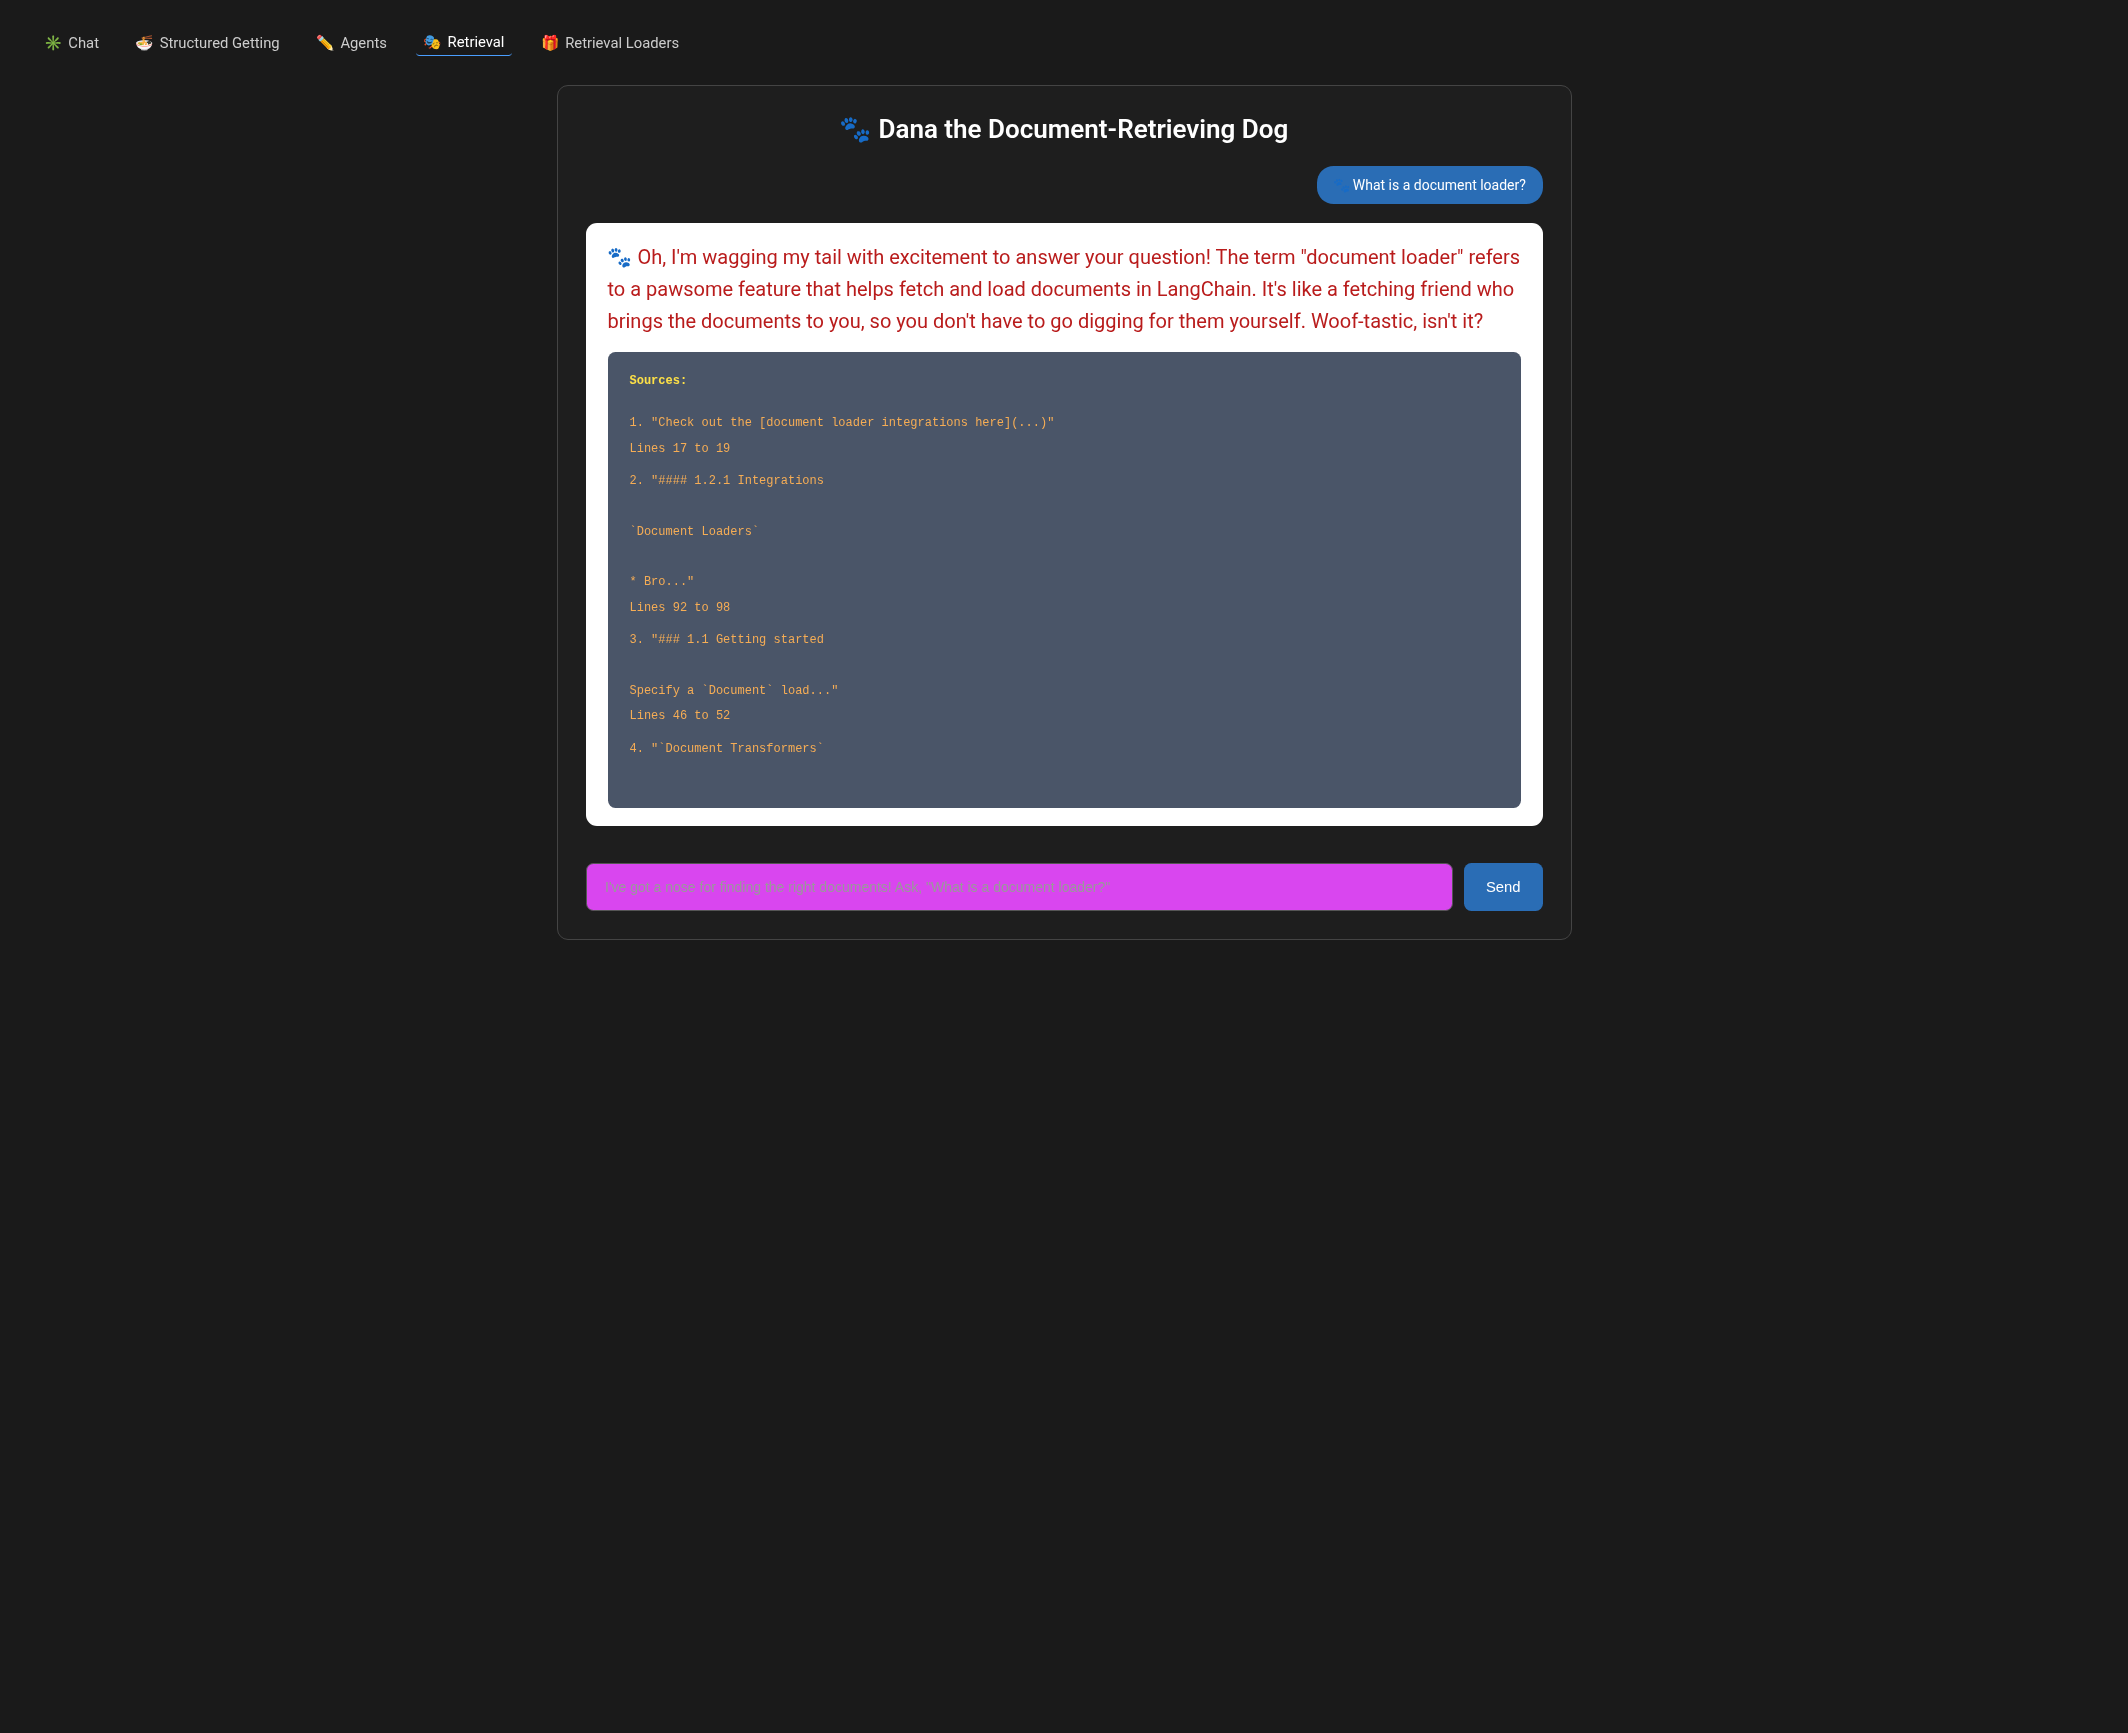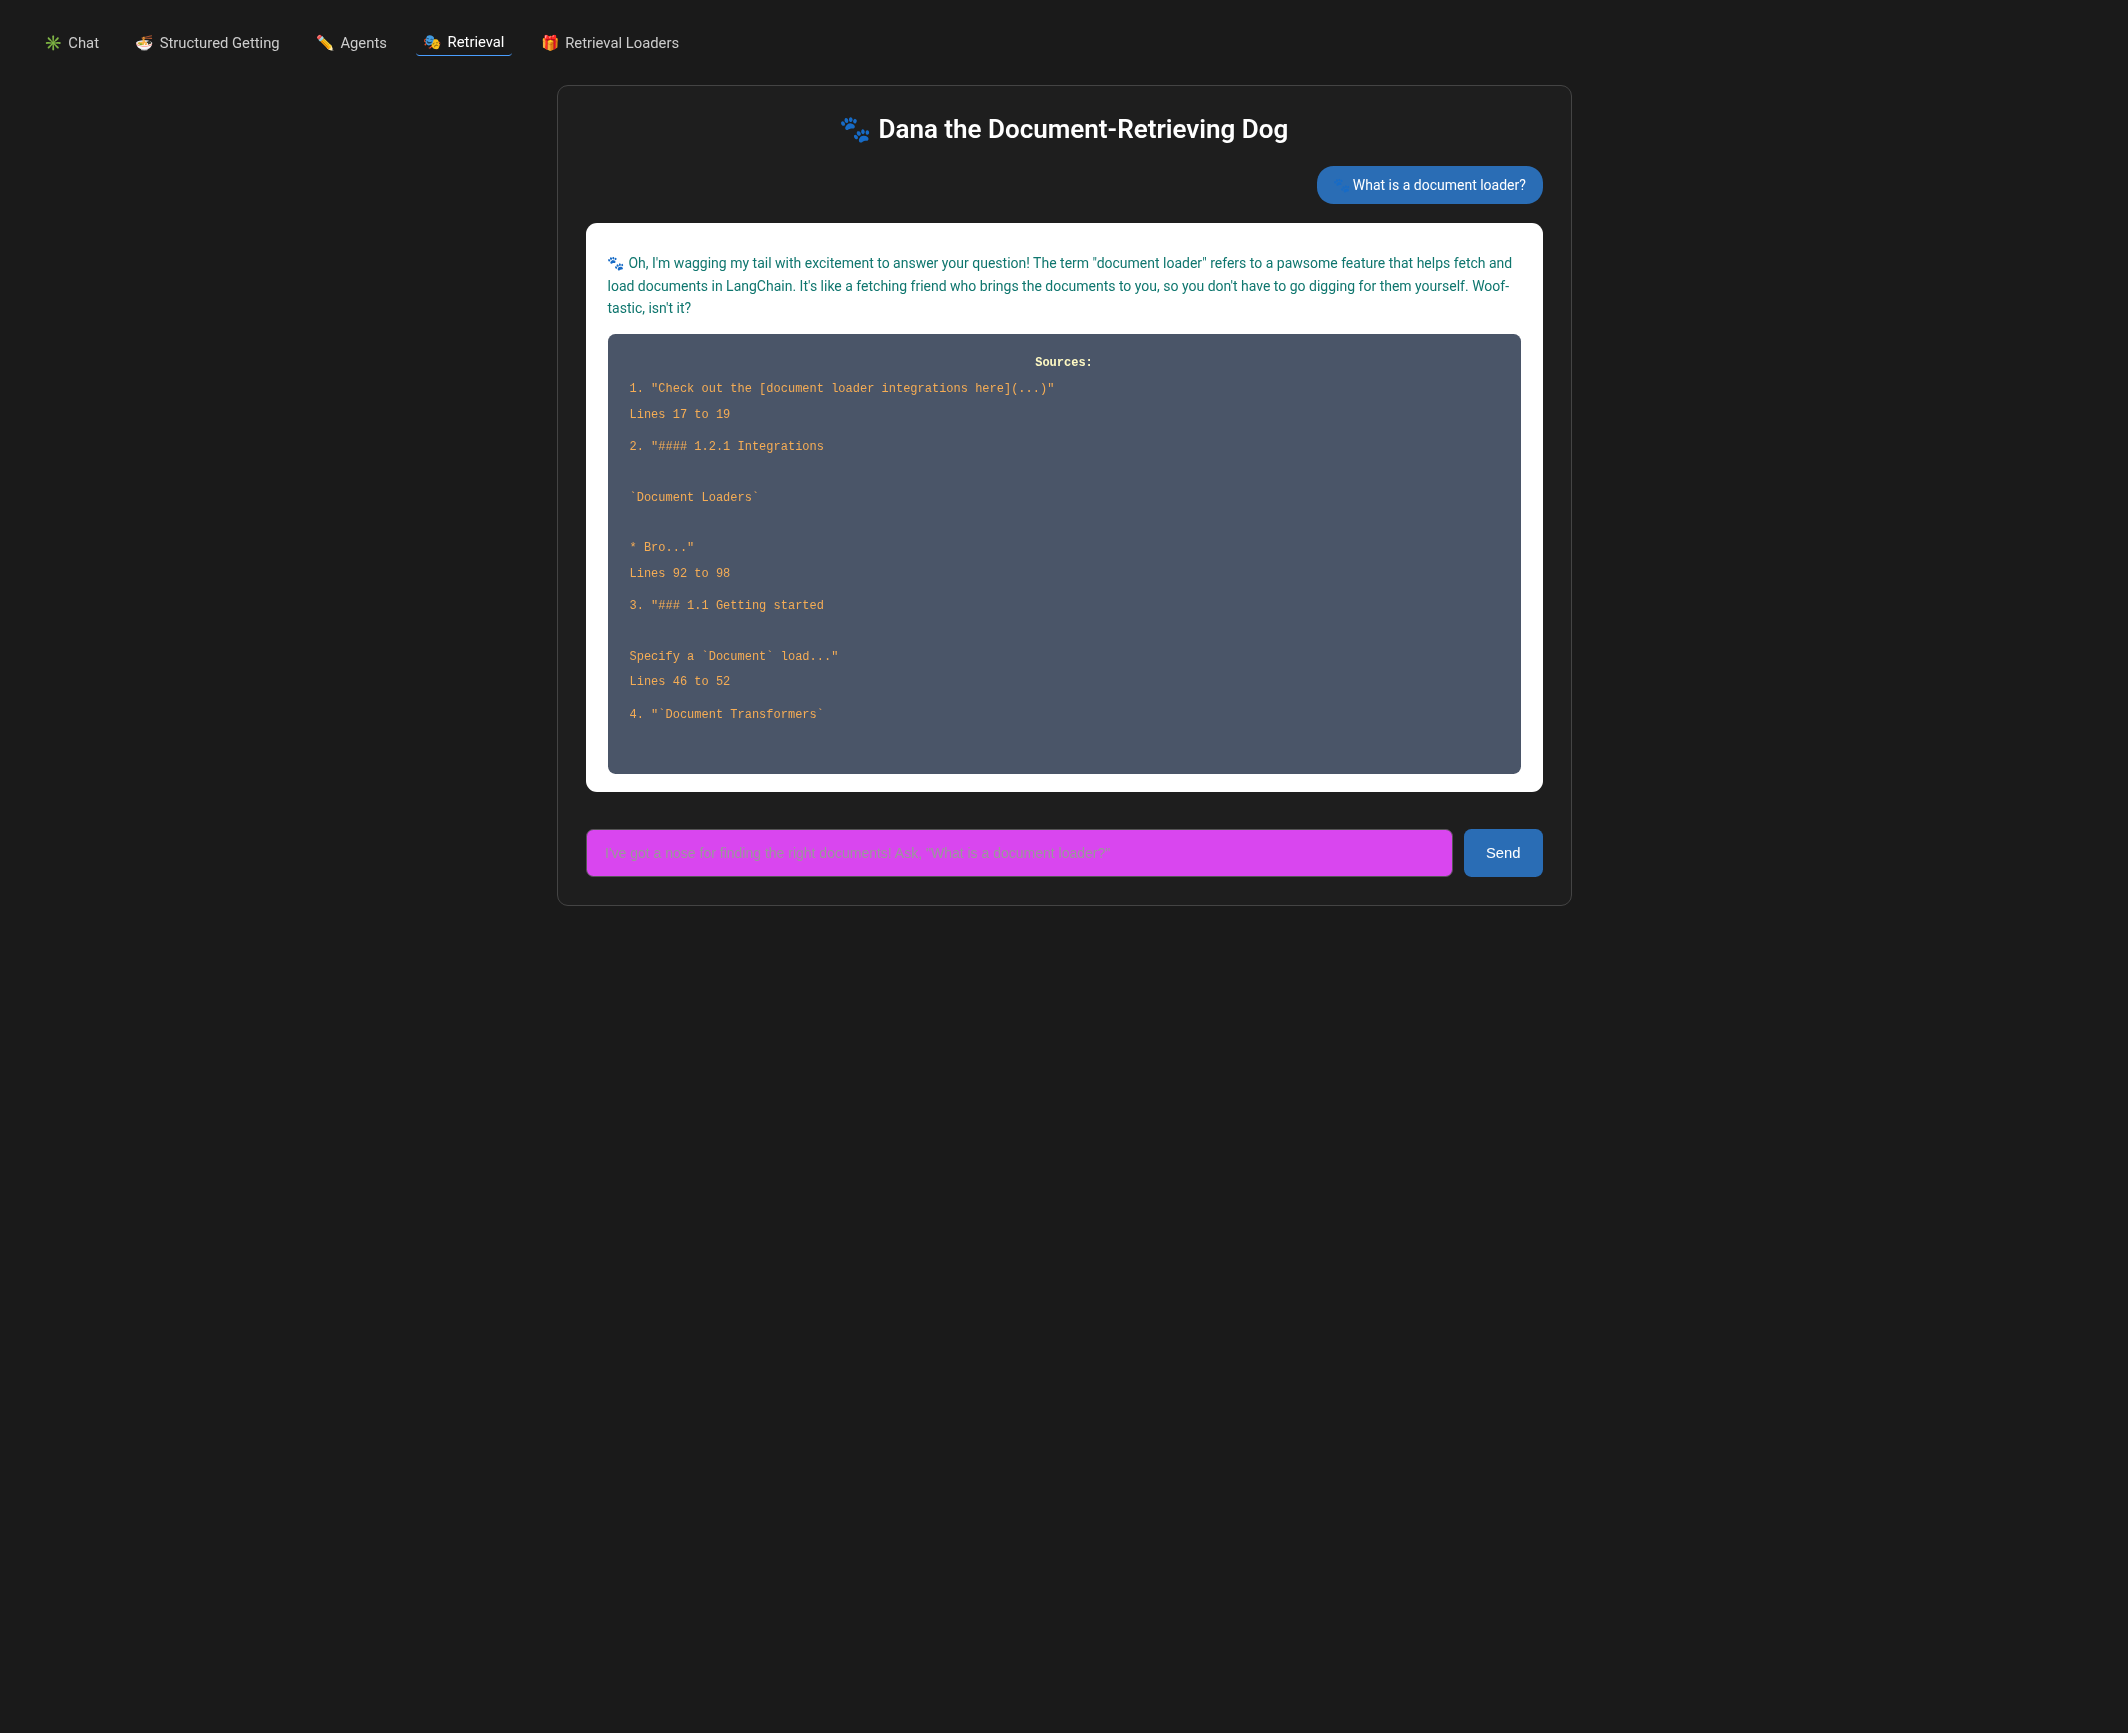--- a/index.html
+++ b/index.html
@@ -92,42 +92,40 @@
     .assistant-message {
       background-color: #ffffff;
       color: #1a1a1a;
       border-radius: 11px;
       padding: 18.5px 22px;
       font-size: 14px;
       line-height: 1.6;
     }
 
     .assistant-header {
-      font-size: 14px;
-      color: #0f766e;
+      font-size: 20px;
+      color: #b91c1c;
       margin-bottom: 11px;
-      margin-top: 11px;
     }
 
     .sources-block {
       background-color: #4a5568;
       border-radius: 7.4px;
       padding: 18.5px 22px;
       margin-top: 14.8px;
       font-family: 'Courier New', Courier, monospace;
       font-size: 12px;
       line-height: 1.8;
       color: #f6ad55;
     }
 
     .sources-block .source-label {
-      color: #fef9c3;
-      margin-bottom: 5px;
+      color: #fde047;
+      margin-bottom: 21px;
       font-weight: bold;
-      text-align: center;
     }
 
     .sources-block .source-item {
       margin-bottom: 3.7px;
       color: #f6ad55;
     }
 
     .sources-block .source-lines {
       color: #f6ad55;
       margin-bottom: 11px;

